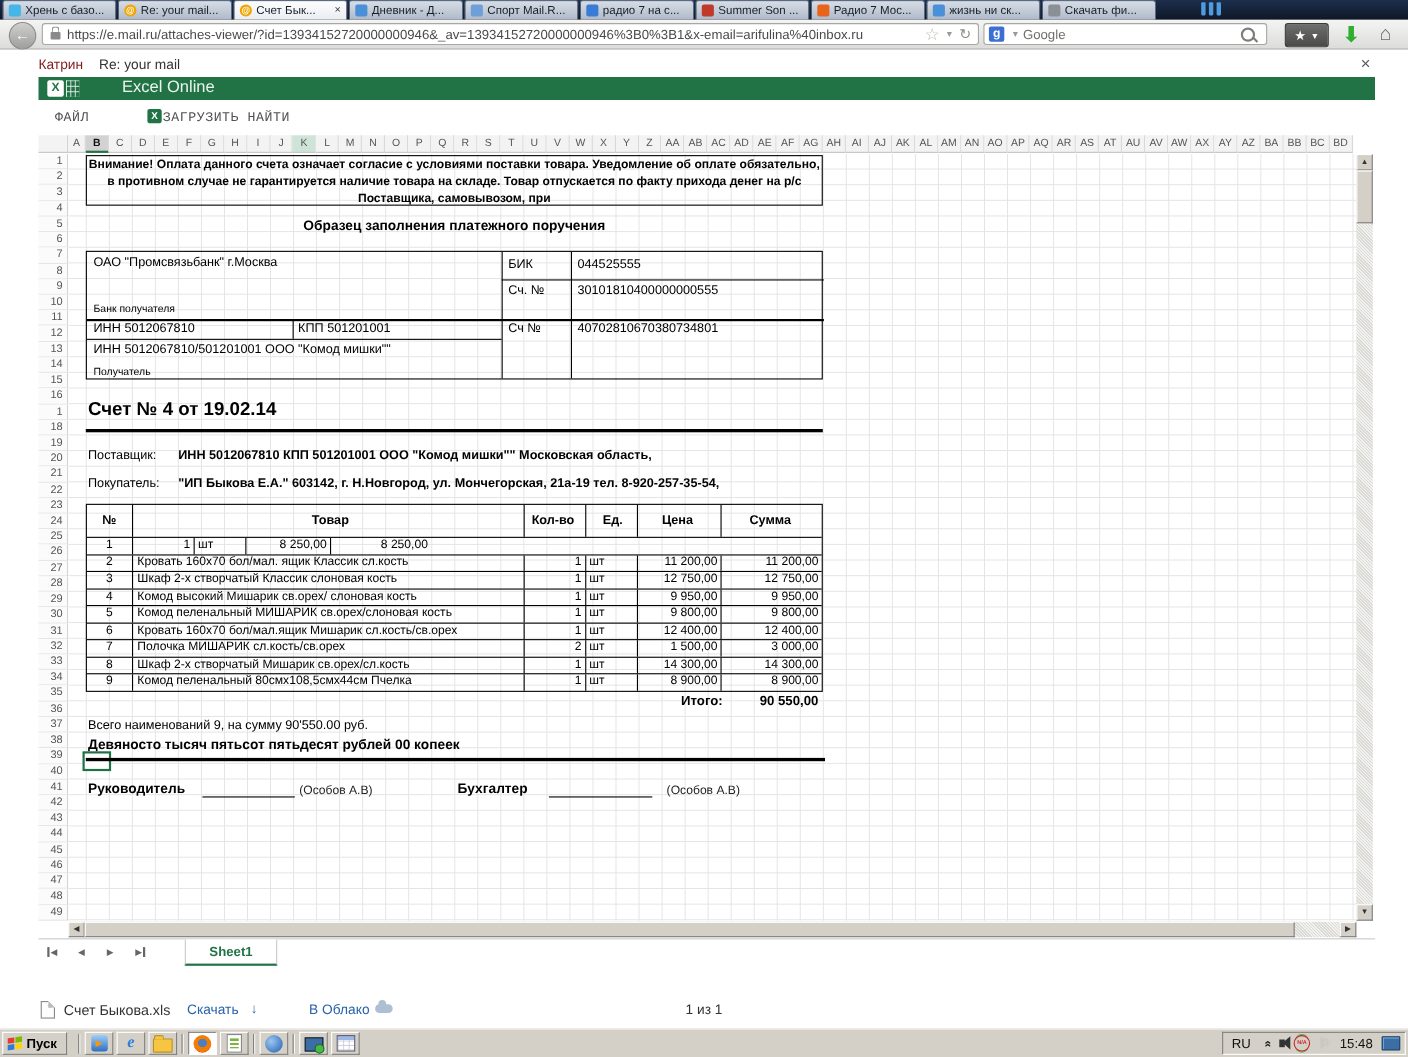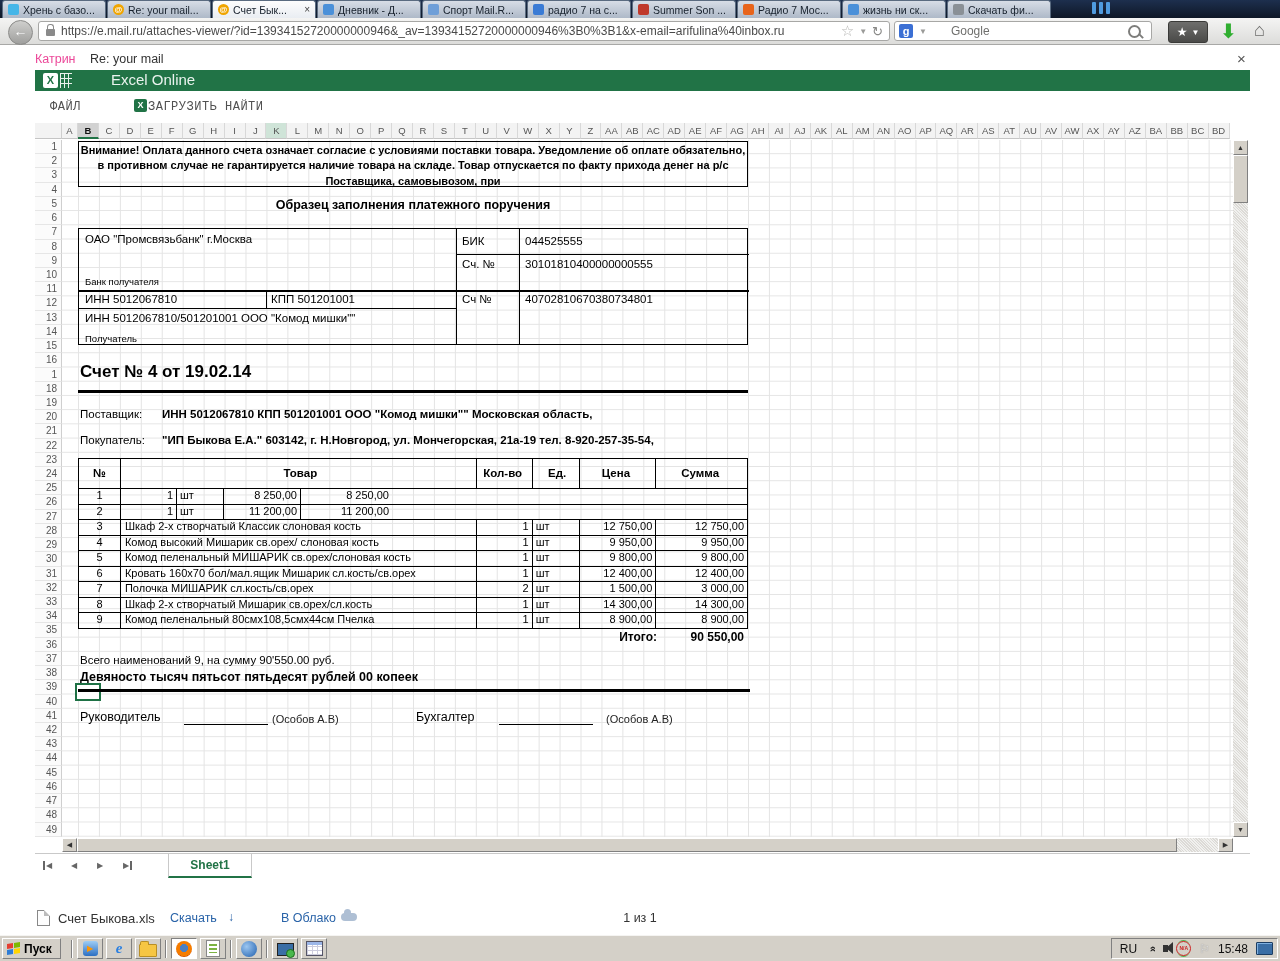--- a/index.html
+++ b/index.html
@@ -31,30 +31,30 @@
   .lock:before{content:"";position:absolute;left:1px;top:-5px;width:5px;height:5px;border:1.5px solid #8a8a8a;
                border-bottom:none;border-radius:3px 3px 0 0;}
   .urltext{font-size:12px;color:#4a4a4a;white-space:nowrap;overflow:hidden;flex:1;}
   .star{font-size:15px;color:#b7b7b5;margin:0 2px;}
   .smalldd{font-size:8px;color:#9a9a98;margin:0 3px;}
   .reload{font-size:13px;color:#8a8a88;margin:0 6px 0 2px;}
   .searchbox{position:absolute;left:894px;top:3px;width:258px;height:20px;background:#fff;border:1px solid #a7a7a5;
              border-radius:3px;box-sizing:border-box;display:flex;align-items:center;}
   .glogo{width:14px;height:14px;background:#3b6fd4;border-radius:2px;color:#fff;font-size:11px;font-weight:bold;
          text-align:center;line-height:14px;margin:0 3px 0 4px;}
-  .searchtext{font-size:12px;color:#6f6f6d;flex:1;margin-left:21px;}
+  .searchtext{font-size:12px;color:#6f6f6d;flex:1;}
   .mag{position:relative;width:9px;height:9px;border:2px solid #7d7d7b;border-radius:50%;margin-right:10px;}
   .mag:before{content:"";position:absolute;left:8px;top:8px;width:6px;height:2px;background:#7d7d7b;transform:rotate(45deg);}
   .bmkbtn{position:absolute;left:1168px;top:3px;width:38px;height:20px;background:linear-gradient(#6e6e6c,#4a4a48);
           border:1px solid #3a3a38;border-radius:3px;color:#fff;display:flex;align-items:center;justify-content:center;gap:4px;
           font-size:12px;}
   .dlbtn{position:absolute;left:1220px;top:1px;font-size:20px;font-weight:bold;color:#2fae2f;}
   .homebtn{position:absolute;left:1254px;top:2px;font-size:18px;color:#6e6e6c;}
   
-  .crumb-user{position:absolute;left:35px;top:52px;font-size:12.5px;color:#ec4899;}
+  .crumb-user{position:absolute;left:35px;top:52px;font-size:12.5px;color:#7f1d1d;}
   .crumb-subj{position:absolute;left:90px;top:52px;font-size:12.5px;color:#333;}
   .viewer-close{position:absolute;left:1237px;top:50px;font-size:15px;color:#555;}
   .greenbar{position:absolute;left:35px;top:70px;width:1215px;height:21px;background:#217346;overflow:hidden;}
   .xl-ic{position:absolute;left:8px;top:3px;width:15px;height:15px;background:#fff;color:#217346;font-weight:bold;
          font-size:11px;text-align:center;line-height:15px;border-radius:2px;}
   .xl-grid{position:absolute;left:25px;top:3px;width:12px;height:15px;
            background:linear-gradient(#fff 1px,transparent 1px),linear-gradient(90deg,#fff 1px,transparent 1px);
            background-size:4px 5px;opacity:.9;}
   .xl-title{position:absolute;left:44px;top:1px;color:#eaf3ee;font-size:15px;margin-left:32px;}
   .menubar{position:absolute;left:35px;top:91px;width:1215px;height:31px;background:#fff;}
@@ -177,21 +177,21 @@
   .c3{width:47px;padding-left:3px;}
   .c4{width:77px;text-align:right;padding-right:3px;}
   .c5{width:91px;text-align:right;padding-right:3px;}
   .totlbl{left:380px;top:490px;width:199px;text-align:right;font-weight:bold;font-size:12px;}
   .totval{left:579px;top:490px;width:87px;text-align:right;font-weight:bold;font-size:12px;}
   .summary{left:2px;top:514px;font-size:11.5px;}
   .words{left:2px;top:530px;font-size:12.5px;font-weight:bold;}
   .selcell{left:-3px;top:543px;width:22px;height:14px;border:2px solid #1e7145;background:#fff;}
   .thick2{left:0;top:549px;width:672px;height:2.5px;background:#000;}
   .sig{top:570px;white-space:nowrap;}
-  .sigb{font-weight:normal;font-size:12.5px;}
+  .sigb{font-weight:bold;font-size:12.5px;}
   .blank{border-bottom:1px solid #000;height:14px;}
   .signm{font-size:11px;color:#222;}
 </style>
 </head>
 <body>
 
 <div id="root">
 
   <div class="titlebar">
     <div id="tabstrip">
@@ -442,20 +442,21 @@
       <div id="inv-rows">
           <div class="irow">
             <div class="cell c0">1</div>
             <div class="cell c2">1</div>
             <div class="cell c3">шт</div>
             <div class="cell c4">8 250,00</div>
             <div class="cell c5">8 250,00</div>
           </div>
           <div class="irow">
             <div class="cell c0">2</div>
+            <div class="cell c1">Кровать 160х70 бол/мал. ящик Классик сл.кость</div>
             <div class="cell c2">1</div>
             <div class="cell c3">шт</div>
             <div class="cell c4">11 200,00</div>
             <div class="cell c5">11 200,00</div>
           </div>
           <div class="irow">
             <div class="cell c0">3</div>
             <div class="cell c1">Шкаф 2-х створчатый Классик слоновая кость</div>
             <div class="cell c2">1</div>
             <div class="cell c3">шт</div>

